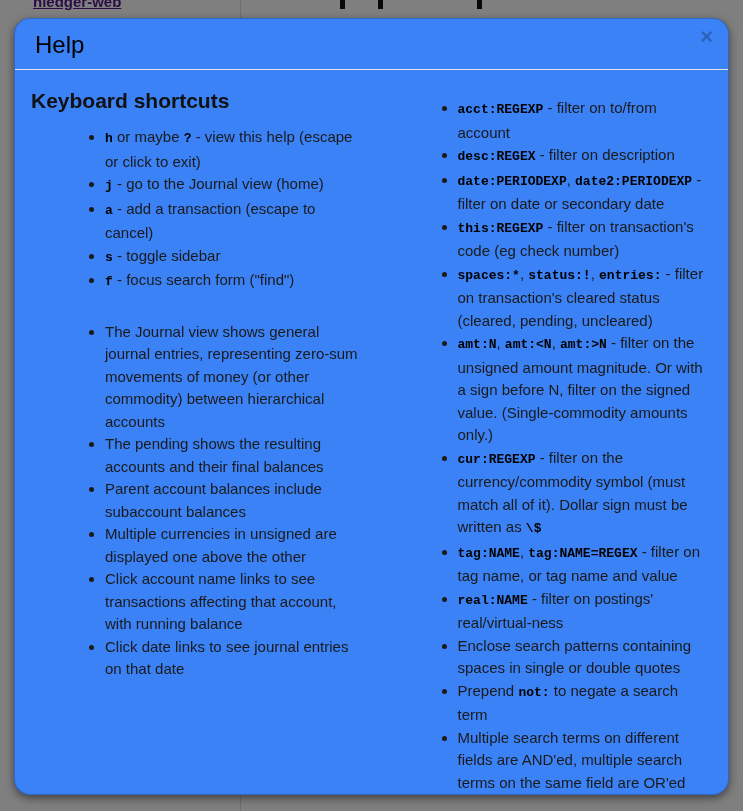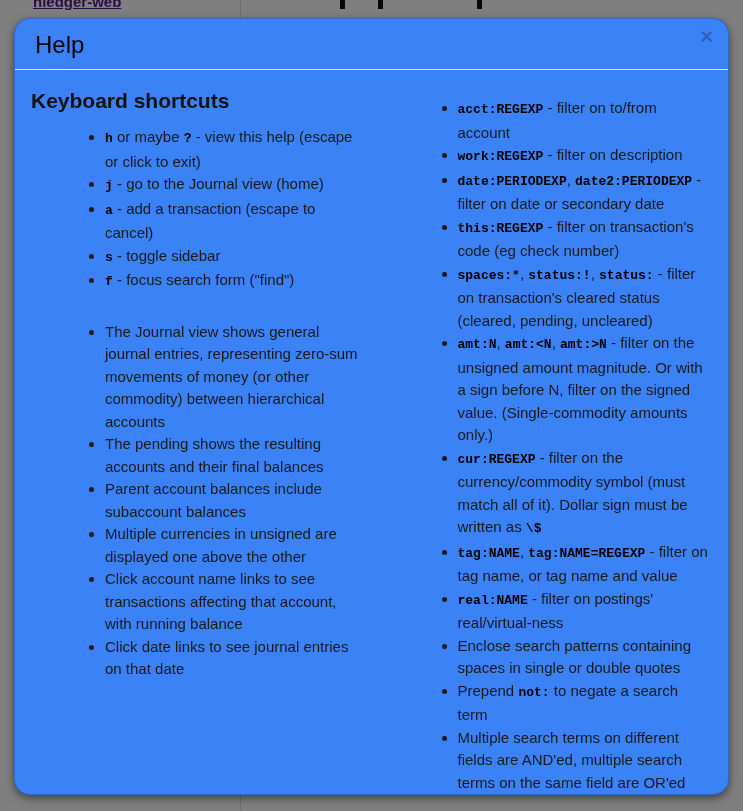--- a/index.html
+++ b/index.html
@@ -134,27 +134,27 @@
           <li>Parent account balances include subaccount balances</li>
           <li>Multiple currencies in unsigned are displayed one above the other</li>
           <li>Click account name links to see transactions affecting that account, with running balance</li>
           <li>Click date links to see journal entries on that date</li>
         </ul>
     </div>
 
     <div class="col col-right">
       <ul class="help-list">
           <li><code>acct:REGEXP</code> - filter on to/from account</li>
-          <li><code>work:REGEXP</code> - filter on description</li>
+          <li><code>desc:REGEX</code> - filter on description</li>
           <li><code>date:PERIODEXP</code>, <code>date2:PERIODEXP</code> - filter on date or secondary date</li>
           <li><code>this:REGEXP</code> - filter on transaction's code (eg check number)</li>
-          <li><code>spaces:*</code>, <code>status:!</code>, <code>status:</code> - filter on transaction's cleared status (cleared, pending, uncleared)</li>
+          <li><code>spaces:*</code>, <code>status:!</code>, <code>entries:</code> - filter on transaction's cleared status (cleared, pending, uncleared)</li>
           <li><code>amt:N</code>, <code>amt:&lt;N</code>, <code>amt:&gt;N</code> - filter on the unsigned amount magnitude. Or with a sign before N, filter on the signed value. (Single-commodity amounts only.)</li>
           <li><code>cur:REGEXP</code> - filter on the currency/commodity symbol (must match all of it). Dollar sign must be written as <code>\$</code></li>
-          <li><code>tag:NAME</code>, <code>tag:NAME=REGEXP</code> - filter on tag name, or tag name and value</li>
+          <li><code>tag:NAME</code>, <code>tag:NAME=REGEX</code> - filter on tag name, or tag name and value</li>
           <li><code>real:NAME</code> - filter on postings' real/virtual-ness</li>
           <li>Enclose search patterns containing spaces in single or double quotes</li>
           <li>Prepend <code>not:</code> to negate a search term</li>
           <li>Multiple search terms on different fields are AND'ed, multiple search terms on the same field are OR'ed</li>
           <li>These search terms also work with command-line hledger</li>
         </ul>
     </div>
 
   </div>
 </div>

